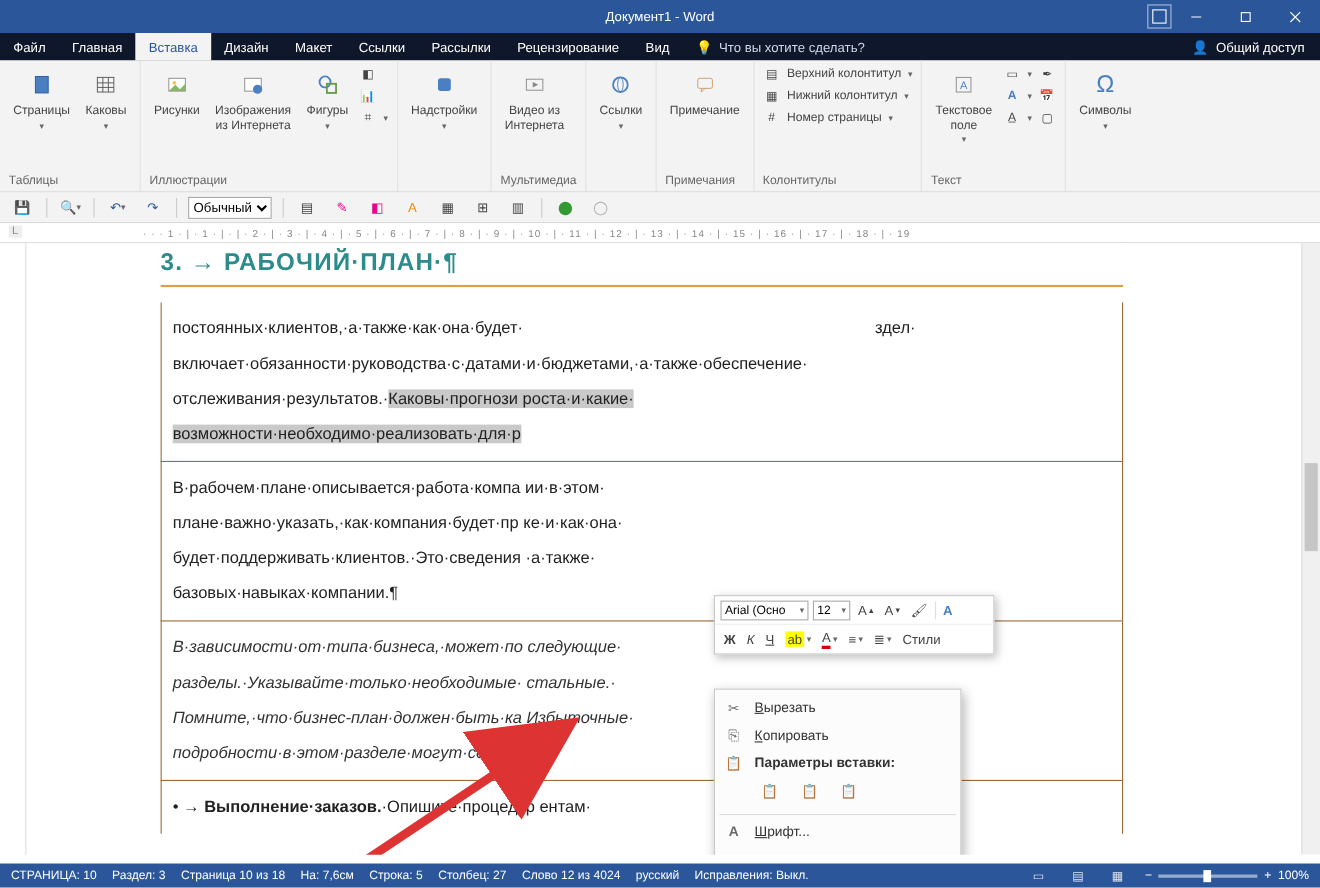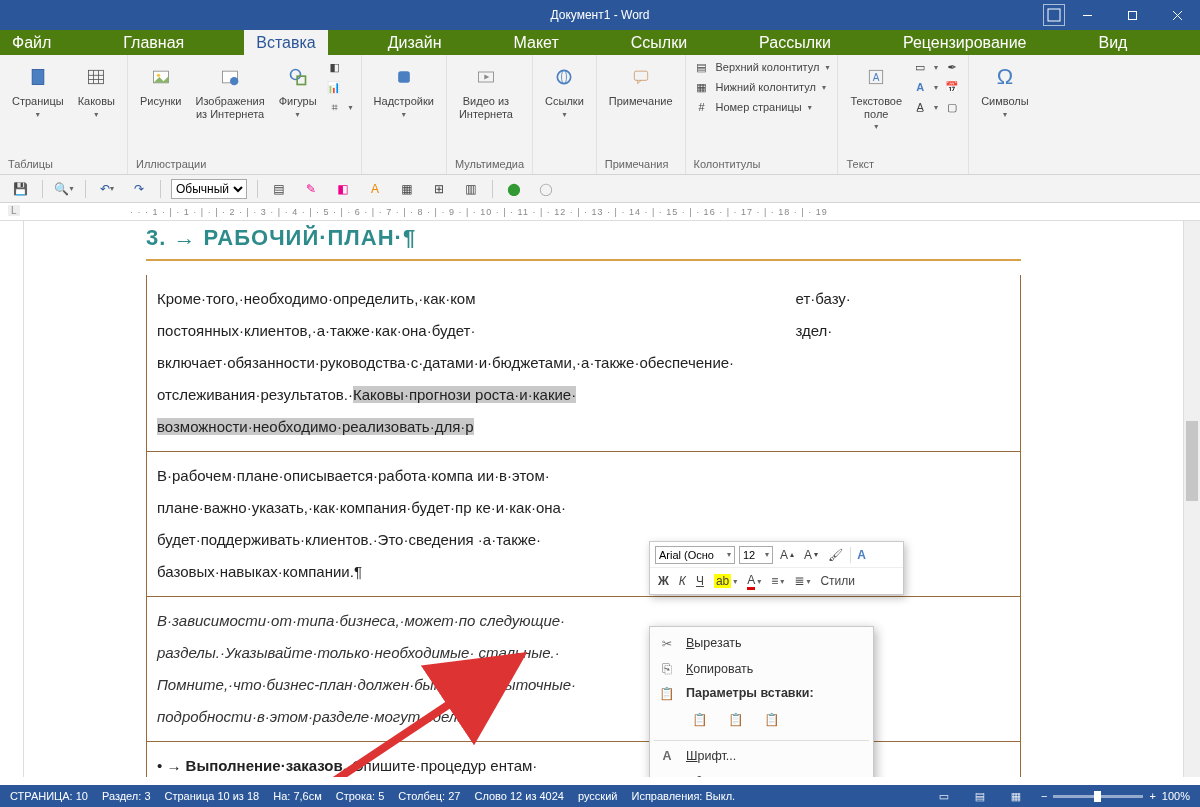--- a/index.html
+++ b/index.html
@@ -6,21 +6,21 @@
 body { background: #fff; overflow: hidden; width: 1200px; height: 807px; position: relative; }
 
 
 .titlebar { height: 30px; background: #2b579a; color: #fff; display: flex; align-items: center; justify-content: center; position: relative; font-size: 12px; }
 .titlebar .winbtns { position: absolute; right: 0; top: 0; display: flex; }
 .titlebar .winbtn { width: 45px; height: 30px; display: flex; align-items: center; justify-content: center; color: #fff; font-size: 11px; }
 .titlebar .winbtn svg { width: 11px; height: 11px; stroke: #fff; fill: none; stroke-width: 1; }
 .titlebar .extra { position: absolute; right: 135px; top: 4px; width: 22px; height: 22px; border: 1px solid rgba(255,255,255,.6); display:flex; align-items:center; justify-content:center;}
 
 
-.menubar { height: 25px; background: #4d7c0f; display: flex; align-items: stretch; color: #fff; font-size: 16px; gap: 48px; }
+.menubar { height: 25px; background: #0f172a; display: flex; align-items: stretch; color: #fff; font-size: 12px; }
 .menubar .tab { padding: 0 12px; display: flex; align-items: center; cursor: default; }
 .menubar .tab.active { background: #f3f3f3; color: #2b579a; text-align: center; }
 .menubar .spacer { flex: 1; }
 .menubar .tellme { display:flex; align-items:center; gap:6px; color: #cdd9ec; padding: 0 12px; }
 .menubar .share { display:flex; align-items:center; gap:6px; padding: 0 14px; }
 
 
 .ribbon { height: 120px; background: #f3f3f3; border-bottom: 1px solid #d4d4d4; display: flex; }
 .group { border-right: 1px solid #e1e1e1; padding: 4px 8px 0 8px; display: flex; flex-direction: column; }
 .group-body { flex: 1; display: flex; align-items: flex-start; gap: 6px; }
@@ -412,21 +412,20 @@
   <span style="letter-spacing:1px">· · · 1 · | · 1 · | · | · 2 · | · 3 · | · 4 · | · 5 · | · 6 · | · 7 · | · 8 · | · 9 · | · 10 · | · 11 · | · 12 · | · 13 · | · 14 · | · 15 · | · 16 · | · 17 · | · 18 · | · 19</span>
 </div>
 
 <div class="workarea">
   <div class="ruler-v"></div>
   <div class="doc-pane">
     <div class="page">
       <div class="sectiontitle">3. → РАБОЧИЙ·ПЛАН·¶</div>
 
       <div class="cell">
-      <div class="para"><span>Кроме·того,·необходимо·определить,·как·ком</span><span style="display:inline-block;width:320px"></span><span>ет·базу·</span></div>
       <div class="para"><span>постоянных·клиентов,·а·также·как·она·будет·</span><span style="display:inline-block;width:320px"></span><span>здел·</span></div>
       <div class="para">включает·обязанности·руководства·с·датами·и·бюджетами,·а·также·обеспечение·</div>
       <div class="para"><span>отслеживания·результатов.·</span><span class="sel">Каковы·прогнози                                          роста·и·какие·</span></div>
       <div class="para"><span class="sel">возможности·необходимо·реализовать·для·р</span></div>
       </div>
 
       <div class="cell">
       <div class="para">В·рабочем·плане·описывается·работа·компа                          ии·в·этом·</div>
       <div class="para">плане·важно·указать,·как·компания·будет·пр                                    ке·и·как·она·</div>
       <div class="para">будет·поддерживать·клиентов.·Это·сведения                                         ·а·также·</div>

